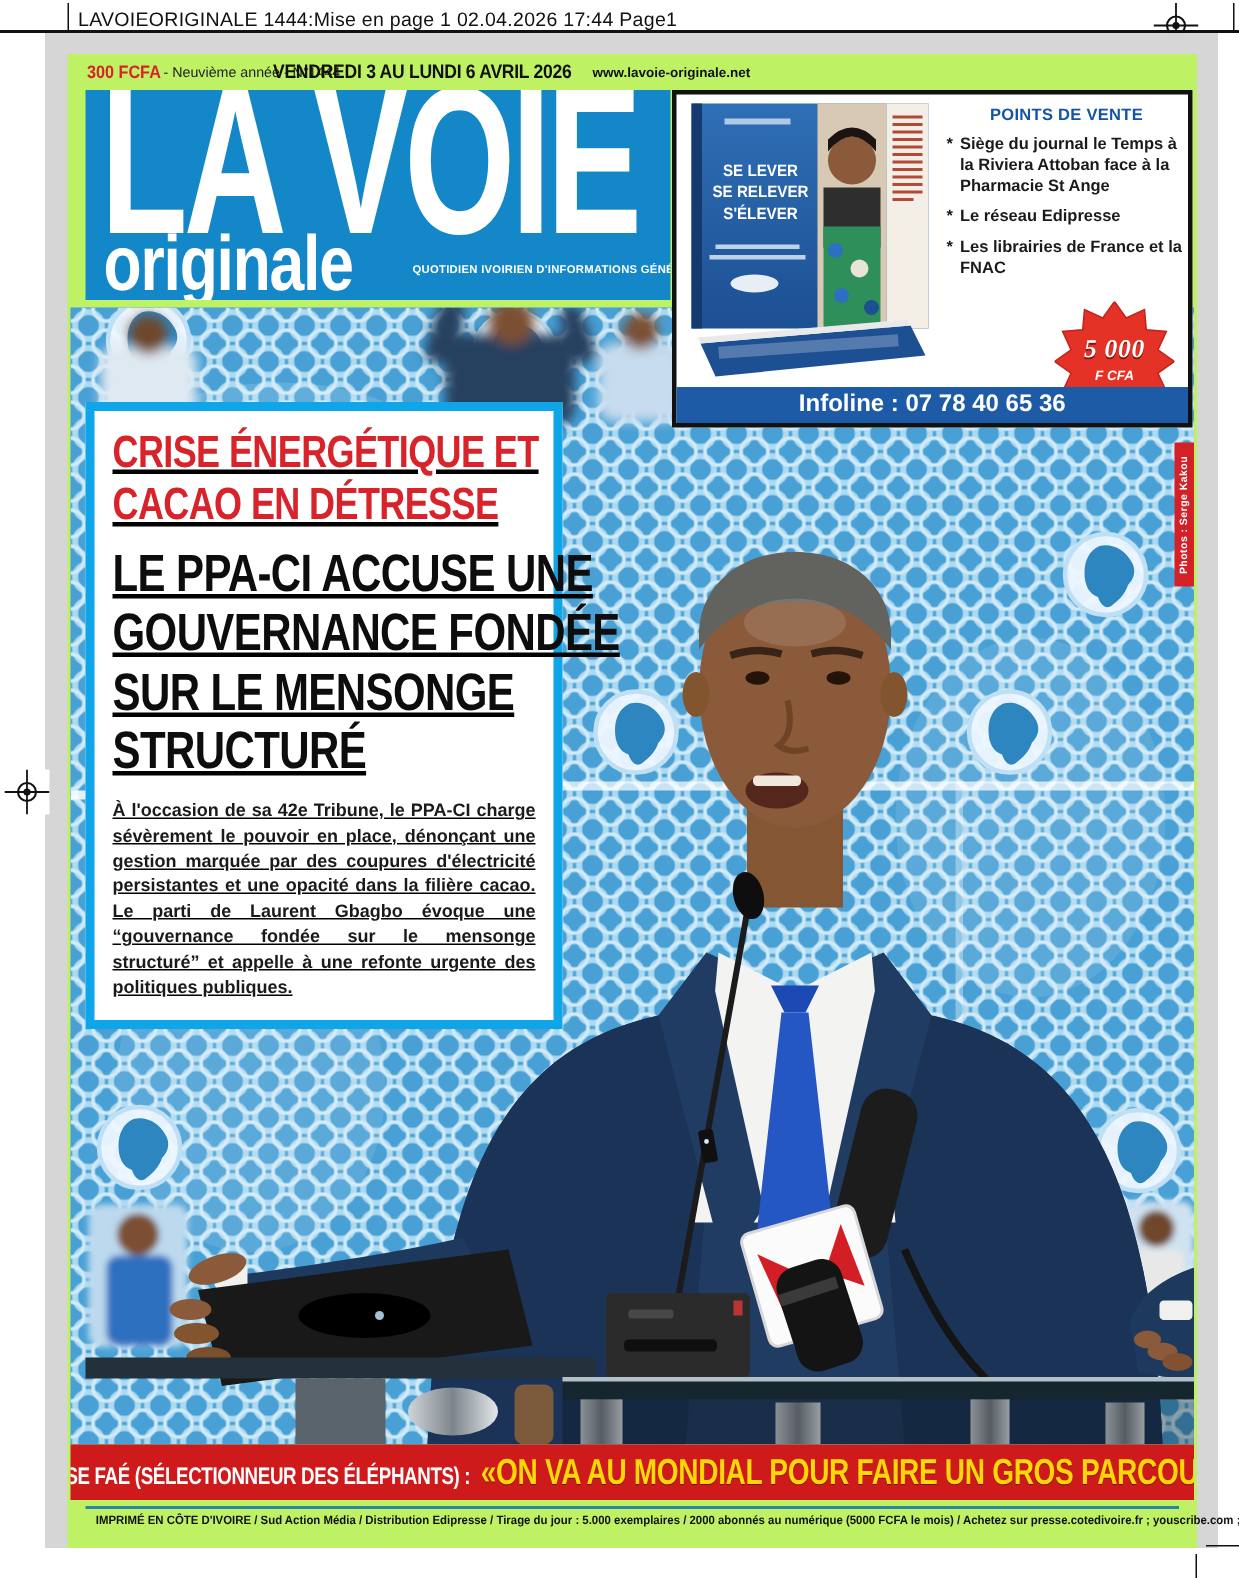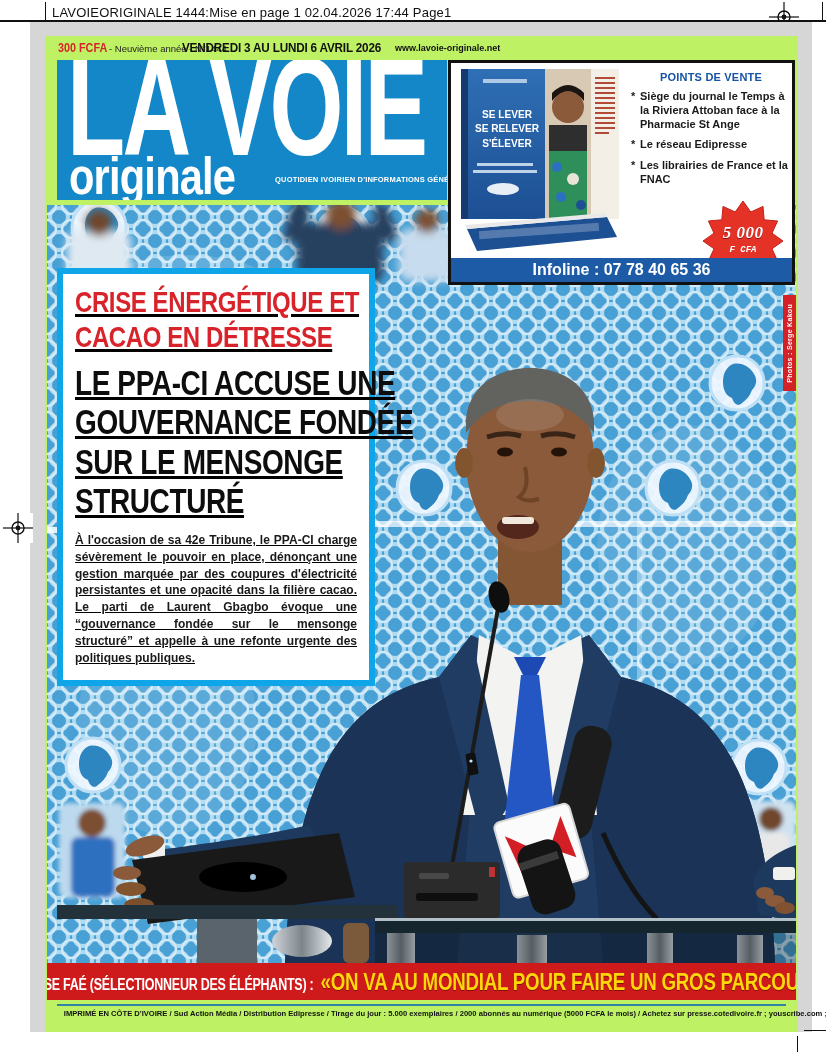--- a/index.html
+++ b/index.html
@@ -40,21 +40,21 @@
   #adbox { position:absolute; left:403px; top:24px; width:347px; height:225px; background:#fff; border:3px solid #111; }
   #bookwrap { position:absolute; left:6px; top:4px; width:168px; height:192px; }
   #points { position:absolute; left:180px; top:8px; width:160px; }
   #ptitle { font-size:11px; font-weight:900; color:#1553a4; text-align:center; margin-bottom:7px; letter-spacing:.2px;}
   #points ul { list-style:none; }
   #points li { position:relative; font-size:11px; font-weight:700; color:#1a1a1a; line-height:1.25; padding-left:9px; margin-bottom:7px; }
   #points li::before { content:"*"; position:absolute; left:0; top:0; }
   #badge { position:absolute; left:252px; top:138px; width:80px; height:80px; }
   #badge .btxt { position:absolute; left:0; top:22px; width:80px; text-align:center; color:#fff; font-weight:900; font-style:italic; }
   #b1 { font-size:17px; letter-spacing:.5px; text-shadow:0 1px 0 #7f1410;font-family:Liberation Serif, serif; }
-  #b2 { position:absolute; left:0; top:44px; width:80px; text-align:center; color:#fff; font-weight:900; font-style:italic; font-size:9px;font-family:Liberation Mono, monospace; }
+  #b2 { position:absolute; left:0; top:44px; width:80px; text-align:center; color:#fff; font-weight:900; font-style:italic; font-size:9px; }
   #infoline { position:absolute; left:0; bottom:0; width:100%; height:24px; background:#1d5ba6; color:#fff; font-size:16px;
               font-weight:700; display:flex; align-items:center; justify-content:center; }
 
   
   #leadbox { position:absolute; left:12px; top:232px; width:318px; background:#fff; border:6px solid #0ea5e9; padding:10px 12px 14px 12px;text-decoration:underline; }
   .kline { font-size:30px; font-weight:900; color:#d8232a; white-space:nowrap; transform:scaleX(.8); transform-origin:left;
            line-height:1.17; letter-spacing:-.5px; }
   .hline { font-size:35px; font-weight:900; color:#0d0d0d; white-space:nowrap; transform:scaleX(.8); transform-origin:left;
            line-height:1.12; letter-spacing:-.5px; }
   #headline { margin-top:9px; }

